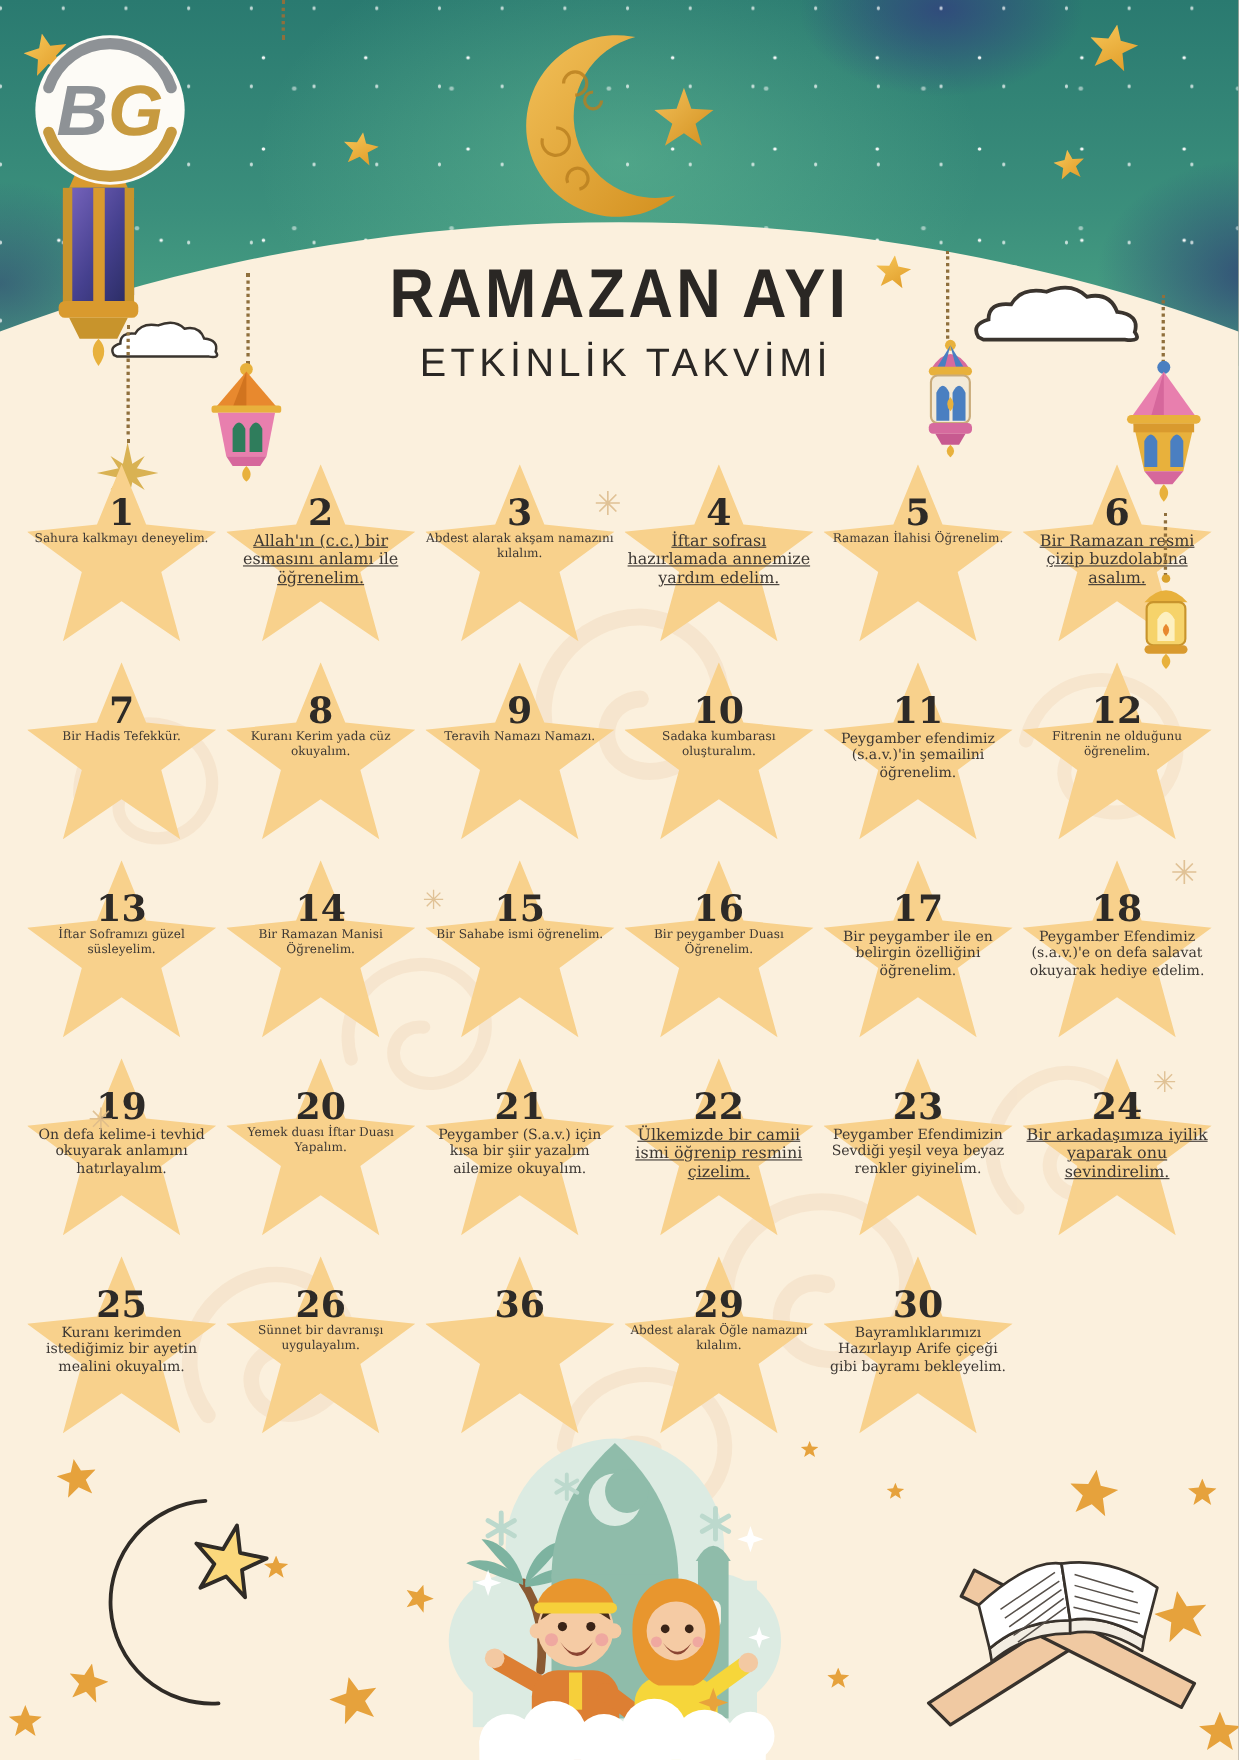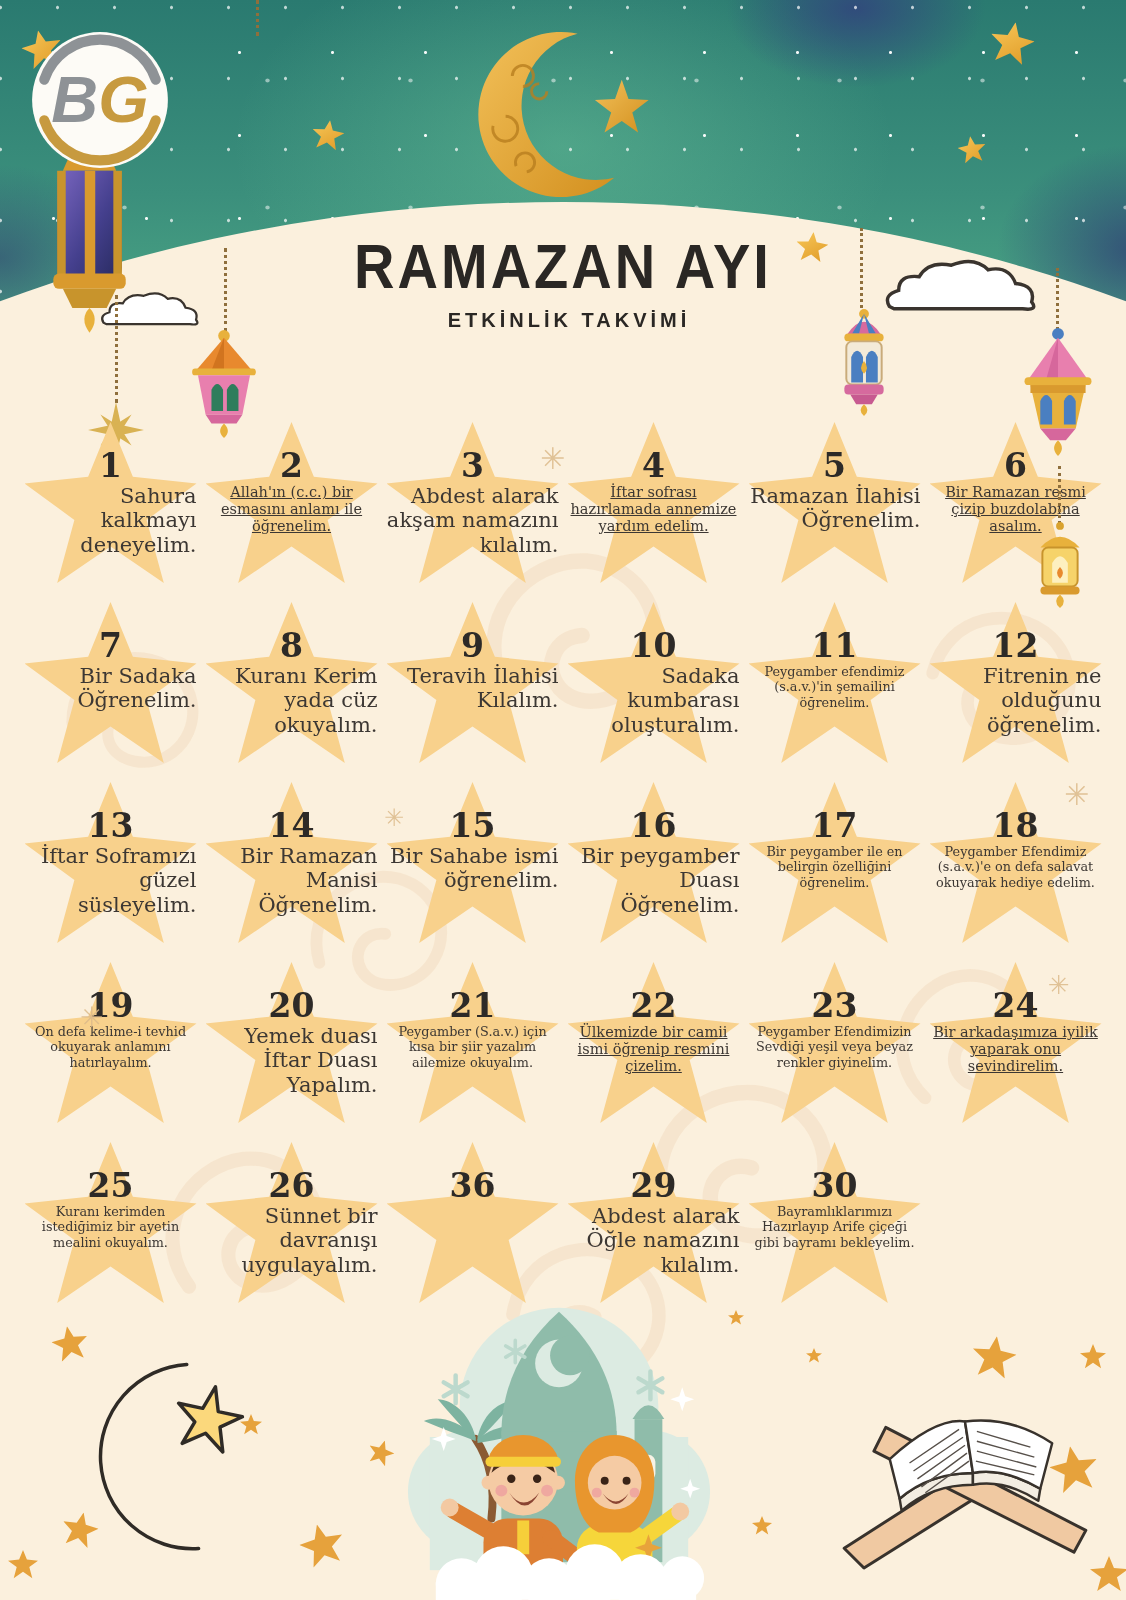--- a/index.html
+++ b/index.html
@@ -29,34 +29,34 @@
   .gstar{background:linear-gradient(145deg,#f8c85a,#df9a26);}
   .ostar{background:#e6a23c;}
   .string{position:absolute;width:0;border-left:3px dotted #8f6f3c;}
   .spark{position:absolute;color:#dcba8a;opacity:.85;line-height:1;
          font-family:"DejaVu Sans",sans-serif;}
   .swirl{position:absolute;opacity:.5;}
   
   .title-wrap{position:absolute;top:234px;left:0;right:0;text-align:center;color:#2a2724;}
   .title{font-family:"Liberation Sans",sans-serif;font-weight:800;font-size:56px;
          letter-spacing:3px;transform:scaleY(1.12);}
-  .subtitle{margin-top:10px;font-family:"Liberation Sans",sans-serif;font-weight:700;
-            font-size:20px;letter-spacing:4px;margin-left:12px;}
+  .subtitle{margin-top:10px;font-family:"Liberation Sans",sans-serif;font-weight:400;
+            font-size:36px;letter-spacing:4px;margin-left:12px;}
   
   #grid{position:absolute;top:420px;left:20px;width:1086px;
         display:grid;grid-template-columns:repeat(6,1fr);grid-auto-rows:180px;}
   .cell{position:relative;}
   .star-shape{position:absolute;left:50%;top:2px;width:172px;height:166px;
     transform:translateX(-50%);background:#f8d18c;
     clip-path:polygon(50% 0%,63% 33%,100% 37%,71% 59%,81% 97%,50% 75%,19% 97%,29% 59%,0% 37%,37% 33%);}
   .day-num{position:absolute;top:26px;left:0;right:0;text-align:center;
            font-weight:700;font-size:33px;color:#2d2a27;}
   .day-text{position:absolute;top:64px;left:50%;transform:translateX(-50%);
             width:172px;text-align:center;color:#3c3733;}
-  .day-text.lg{font-size:21px;line-height:1.16;text-align:right;}
+  .day-text.lg{font-size:11px;line-height:1.16;}
   .day-text.md{font-size:14.5px;line-height:1.16;text-decoration:underline;}
   .day-text.sm{font-size:12.8px;line-height:1.2;}
 </style>
 </head>
 <body>
 
 <div class="poster">
 
   <div class="sky"></div>
 
@@ -229,31 +229,31 @@
     <div class="day-text lg">Ramazan İlahisi Öğrenelim.</div>
   </div>
       <div class="cell">
     <div class="star-shape"></div>
     <div class="day-num">6</div>
     <div class="day-text md">Bir Ramazan resmi çizip buzdolabına asalım.</div>
   </div>
       <div class="cell">
     <div class="star-shape"></div>
     <div class="day-num">7</div>
-    <div class="day-text lg">Bir Sadaka Öğrenelim.</div>
+    <div class="day-text lg">Bir Hadis Tefekkür.</div>
   </div>
       <div class="cell">
     <div class="star-shape"></div>
     <div class="day-num">8</div>
     <div class="day-text lg">Kuranı Kerim yada cüz okuyalım.</div>
   </div>
       <div class="cell">
     <div class="star-shape"></div>
     <div class="day-num">9</div>
-    <div class="day-text lg">Teravih İlahisi Kılalım.</div>
+    <div class="day-text lg">Teravih Namazı Namazı.</div>
   </div>
       <div class="cell">
     <div class="star-shape"></div>
     <div class="day-num">10</div>
     <div class="day-text lg">Sadaka kumbarası oluşturalım.</div>
   </div>
       <div class="cell">
     <div class="star-shape"></div>
     <div class="day-num">11</div>
     <div class="day-text sm">Peygamber efendimiz (s.a.v.)'in şemailini öğrenelim.</div>

